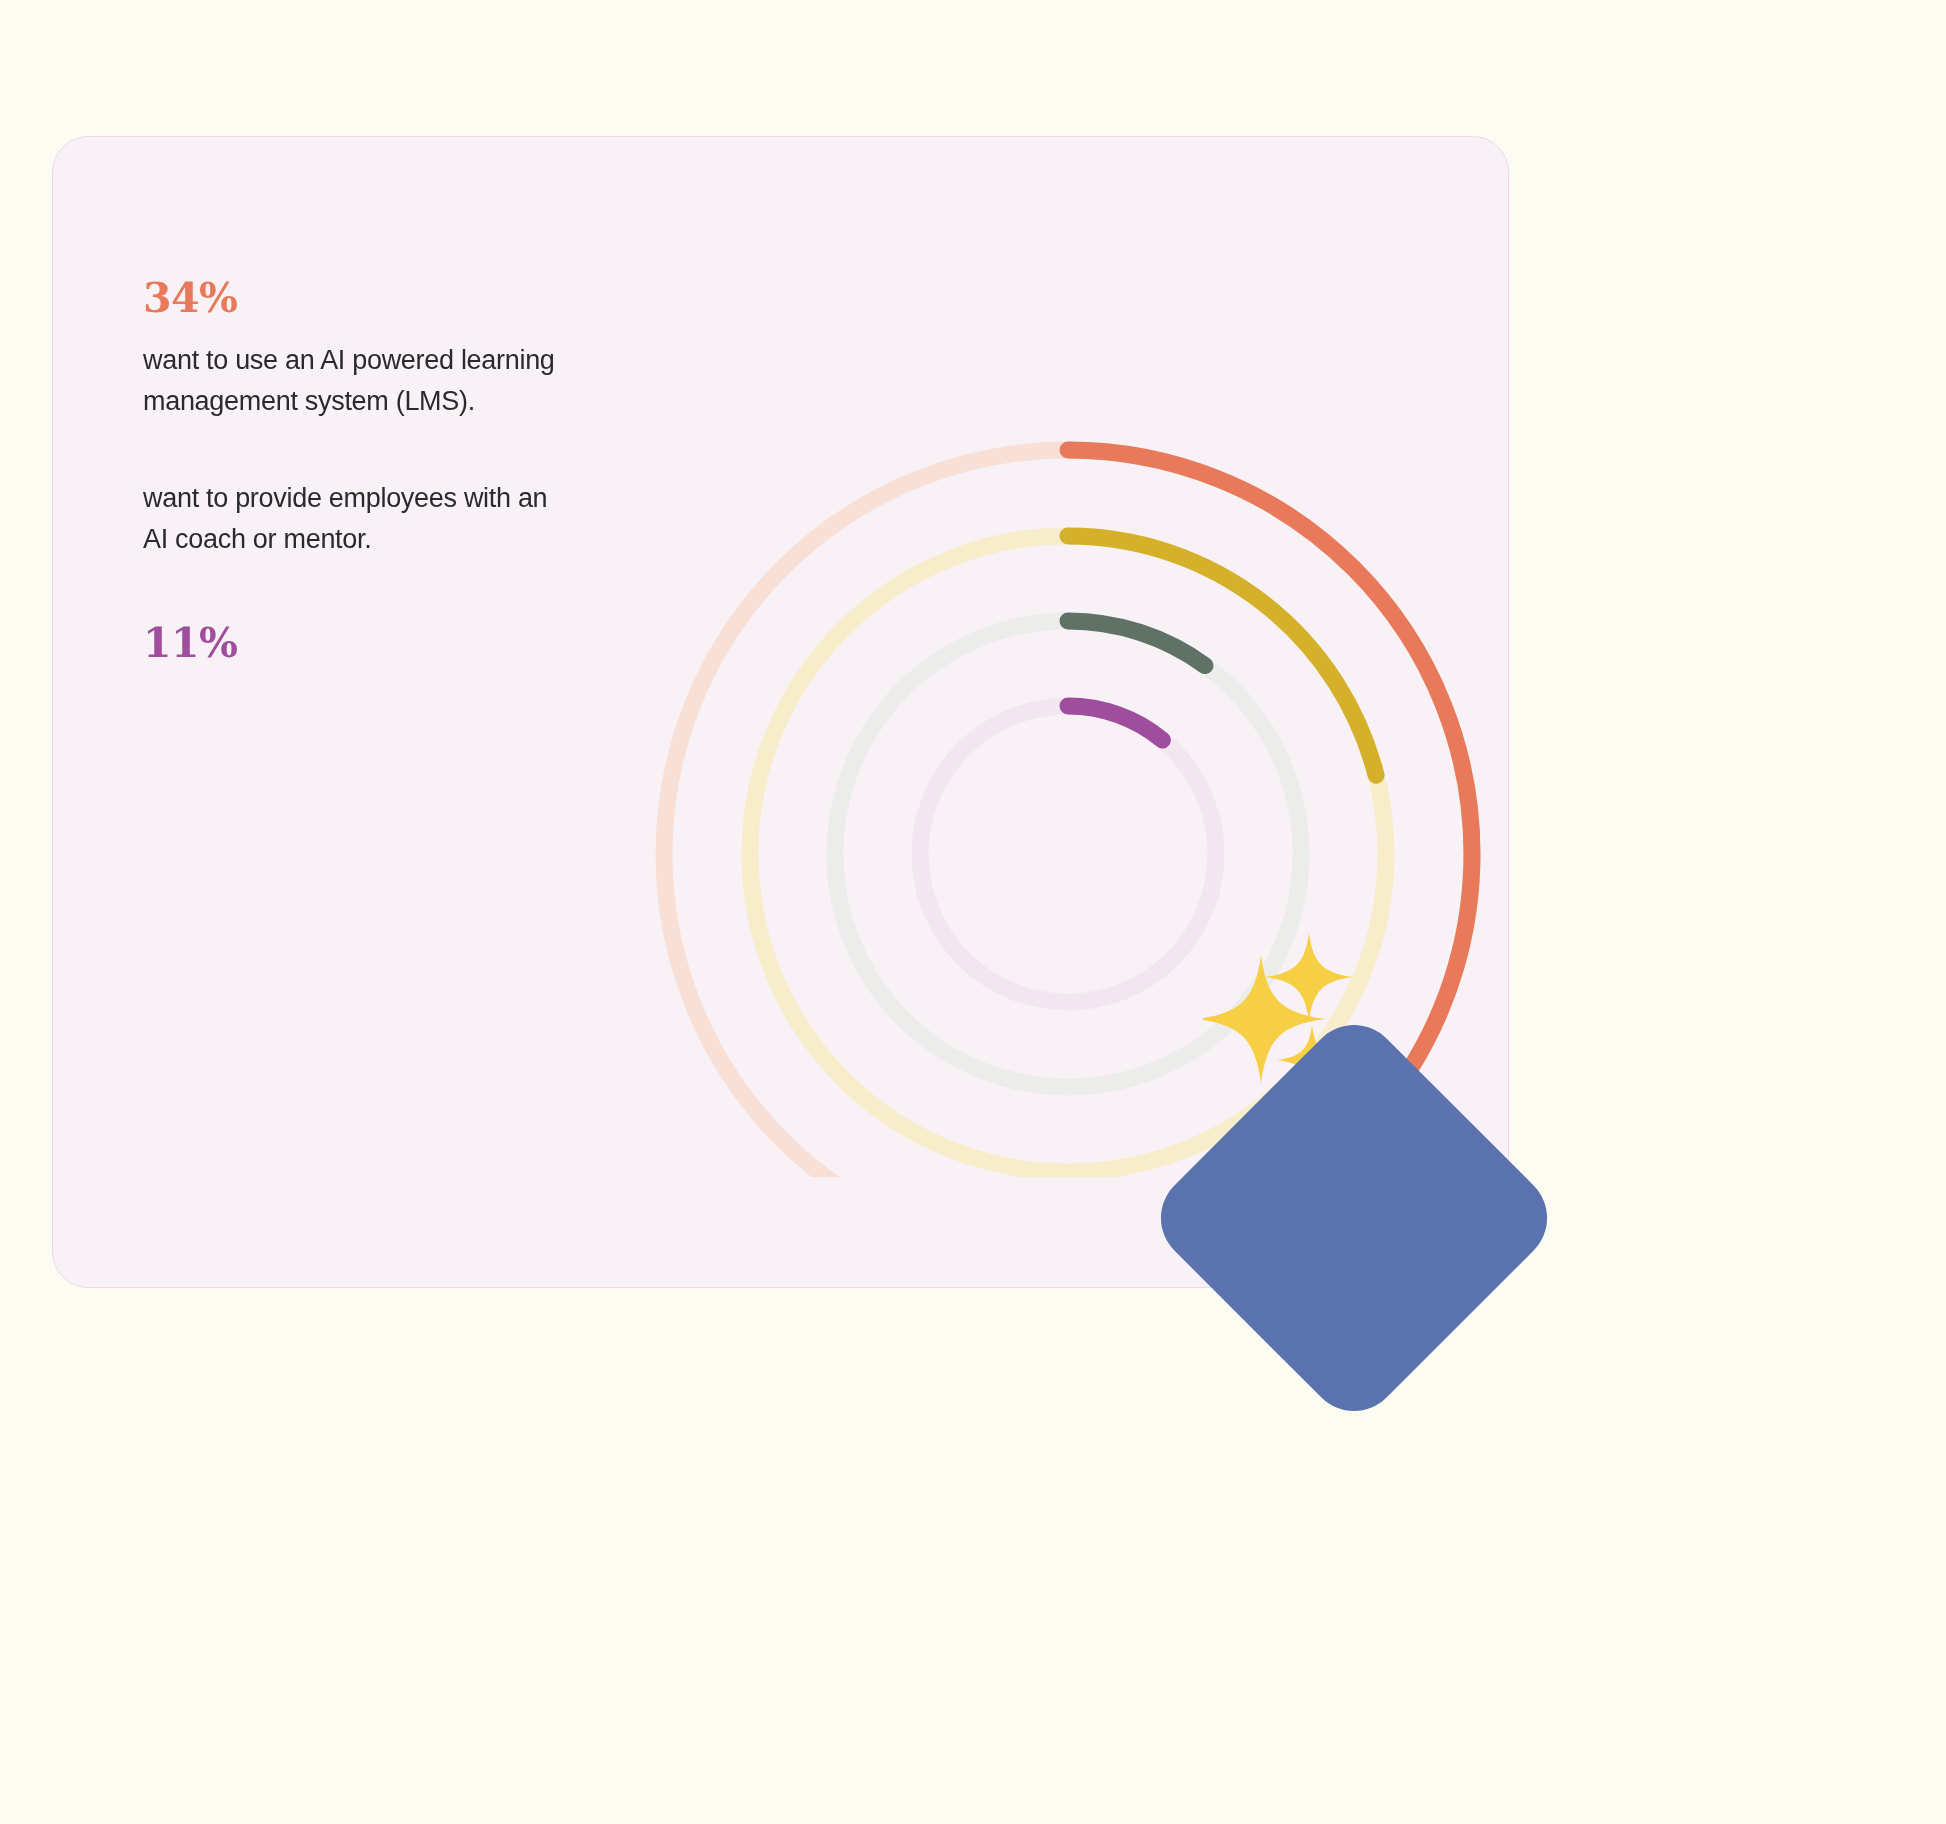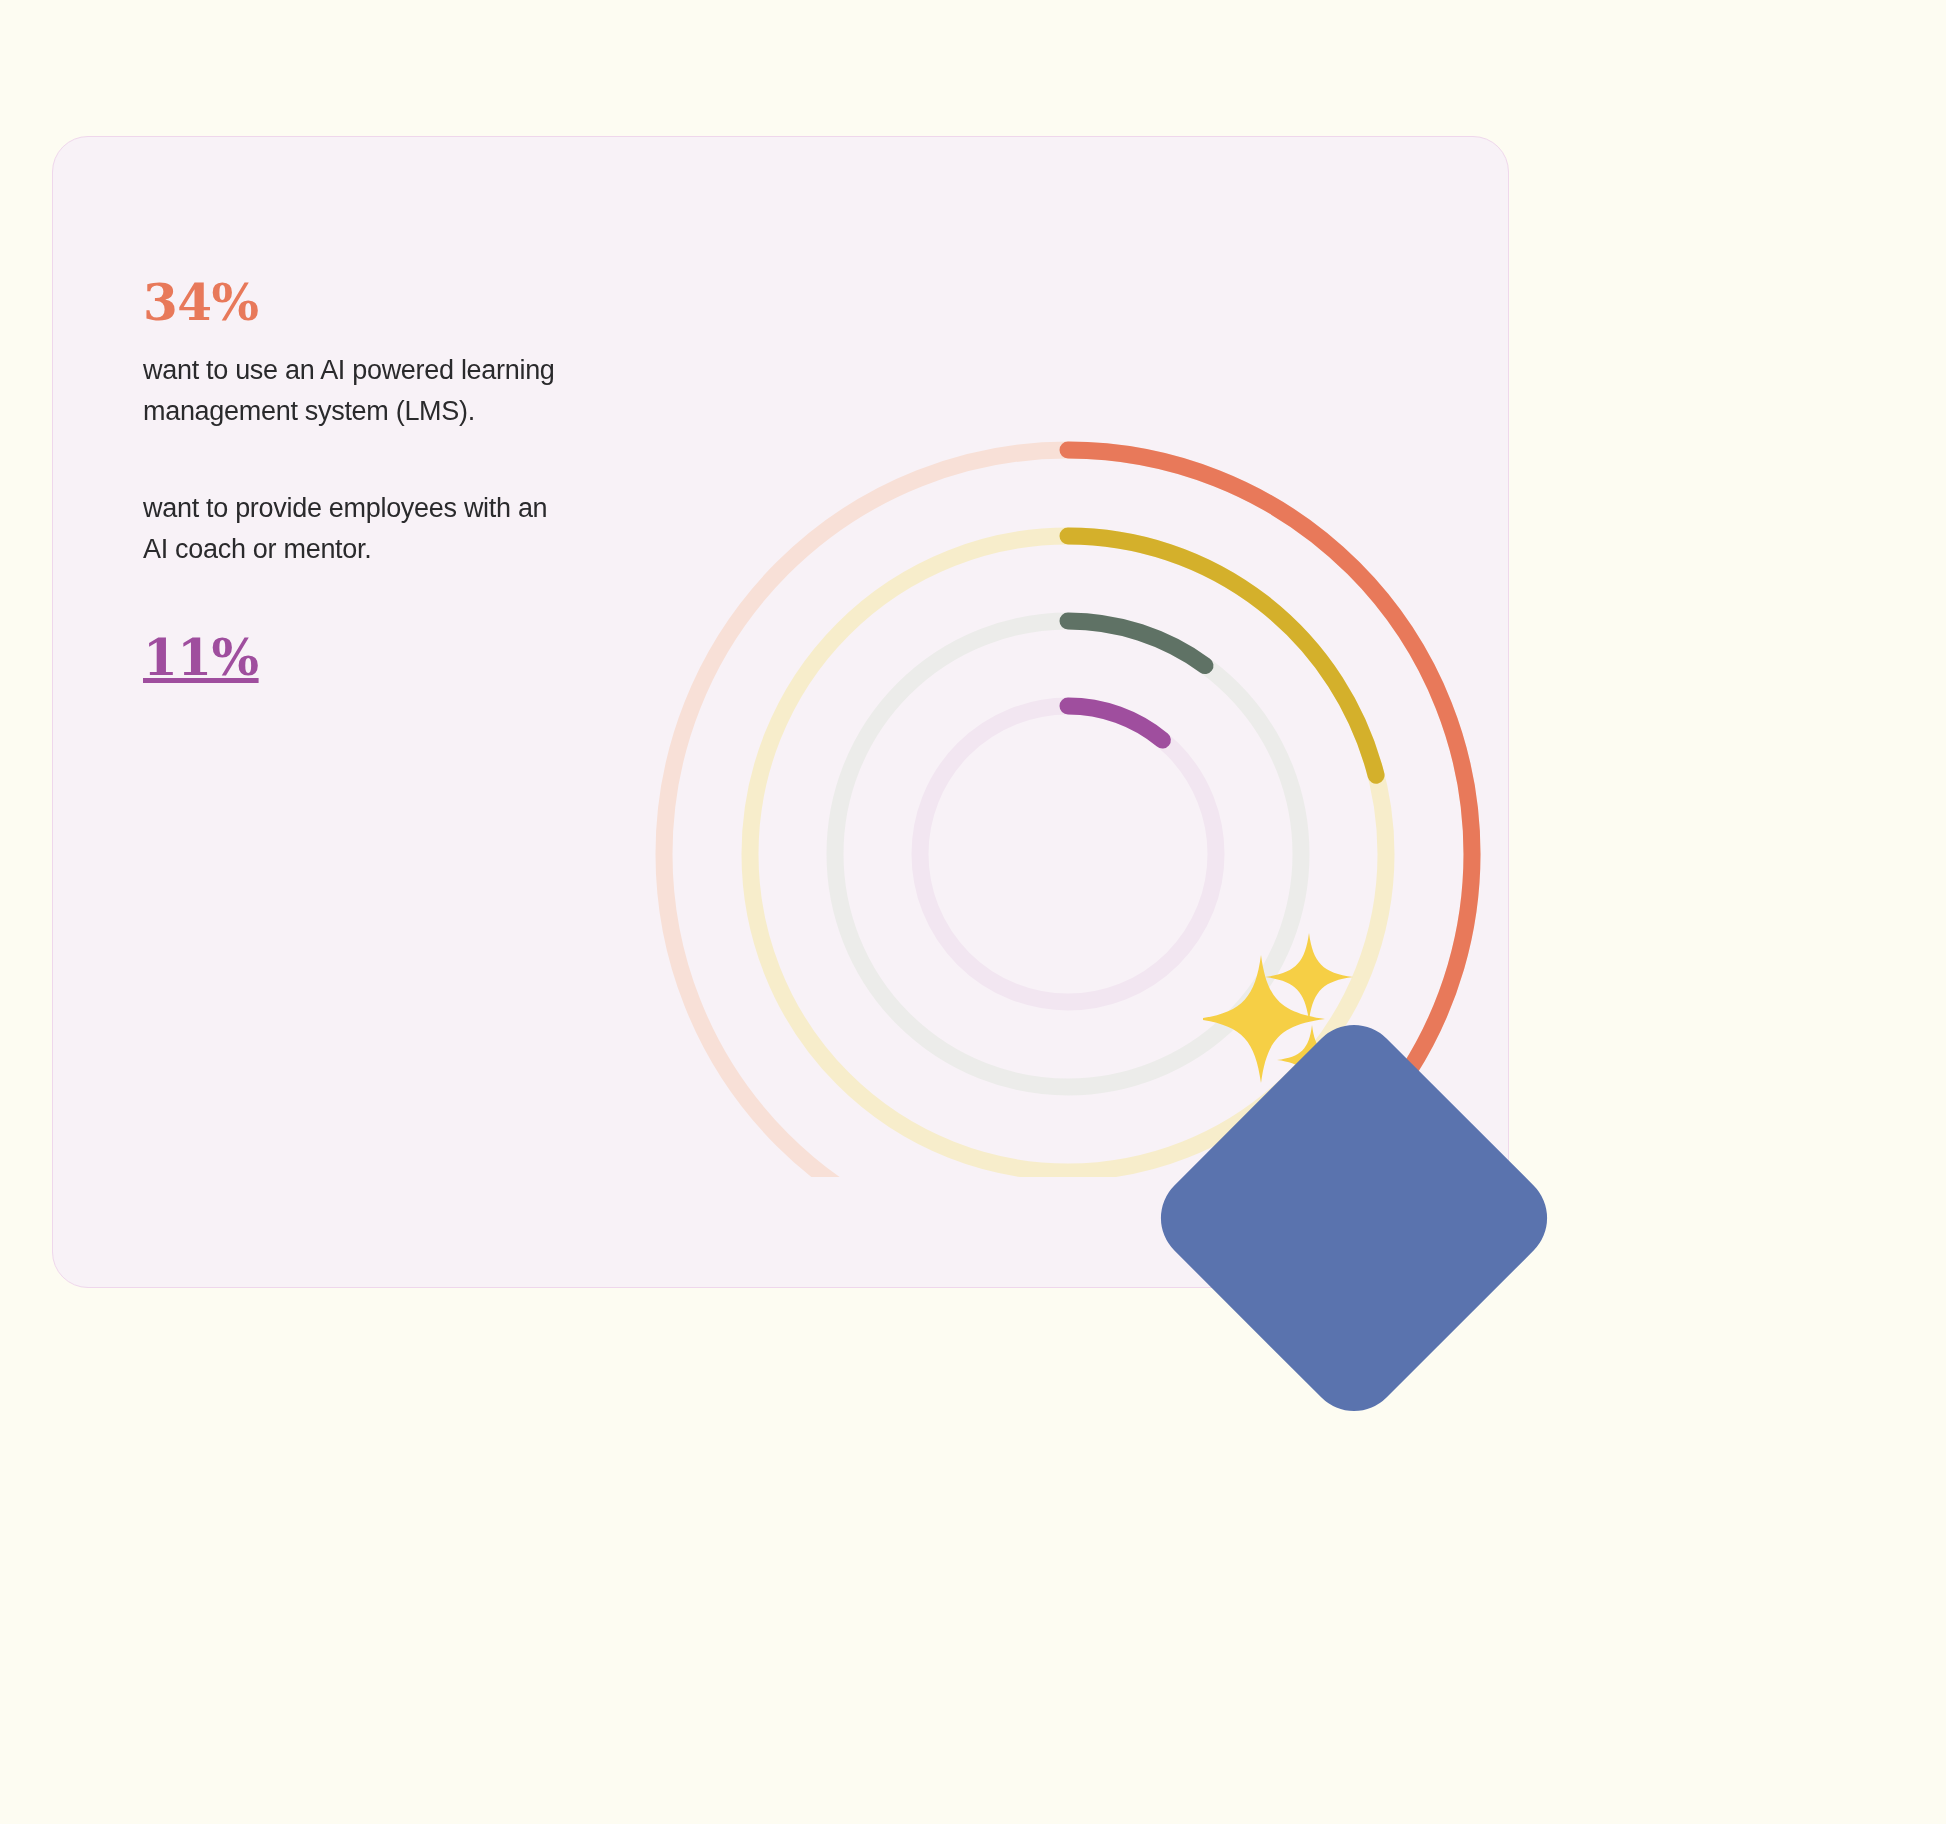--- a/index.html
+++ b/index.html
@@ -38,21 +38,21 @@
     position: absolute;
     left: 90px;
     top: 140px;
     width: 470px;
   }
   .stat-block { margin-bottom: 58px; }
   .stat-block:last-child { margin-bottom: 0; }
   .stat-pct {
     font-family: "DejaVu Serif", serif;
     font-weight: bold;
-    font-size: 50px;
+    font-size: 41px;
     line-height: 1.05;
     letter-spacing: -0.5px;
     margin: 0 0 20px 0;
   }
   .stat-desc {
     font-family: "Liberation Sans", sans-serif;
     font-size: 27px;
     line-height: 1.52;
     color: #2A2A2C;
     letter-spacing: -0.3px;
@@ -110,21 +110,21 @@
         <div class="stat-pct" id="pct-0" style="color: rgb(232, 121, 90);">34%</div>
         <p class="stat-desc">want to use an AI powered learning management system (LMS).</p>
       </div>
 
 
       <div class="stat-block" id="block-2">
         <p class="stat-desc">want to provide employees with an AI coach or mentor.</p>
       </div>
 
       <div class="stat-block" id="block-3">
-        <div class="stat-pct" id="pct-3" style="color: rgb(159, 78, 158); text-decoration: underline;">11%</div>
+        <div class="stat-pct" id="pct-3" style="color: rgb(159, 78, 158);">11%</div>
       </div>
 
     </div>
 
     <div class="rings">
       <svg id="rings-svg" viewBox="0 0 880 880" xmlns="http://www.w3.org/2000/svg">
           <circle cx="455" cy="557" r="404" fill="none" stroke="#F8E0D7" stroke-width="17" stroke-linecap="round"></circle>
           <circle cx="455" cy="557" r="404" fill="none" stroke="#E8795A" stroke-width="17" stroke-linecap="round" stroke-dasharray="863.058333794188 2538.406864100553" transform="rotate(-90 455 557)"></circle>
           <circle cx="455" cy="557" r="318" fill="none" stroke="#F7EDCB" stroke-width="17" stroke-linecap="round"></circle>
           <circle cx="455" cy="557" r="318" fill="none" stroke="#D4B02B" stroke-width="17" stroke-linecap="round" stroke-dasharray="419.59111481345275 1998.0529276831085" transform="rotate(-90 455 557)"></circle>

